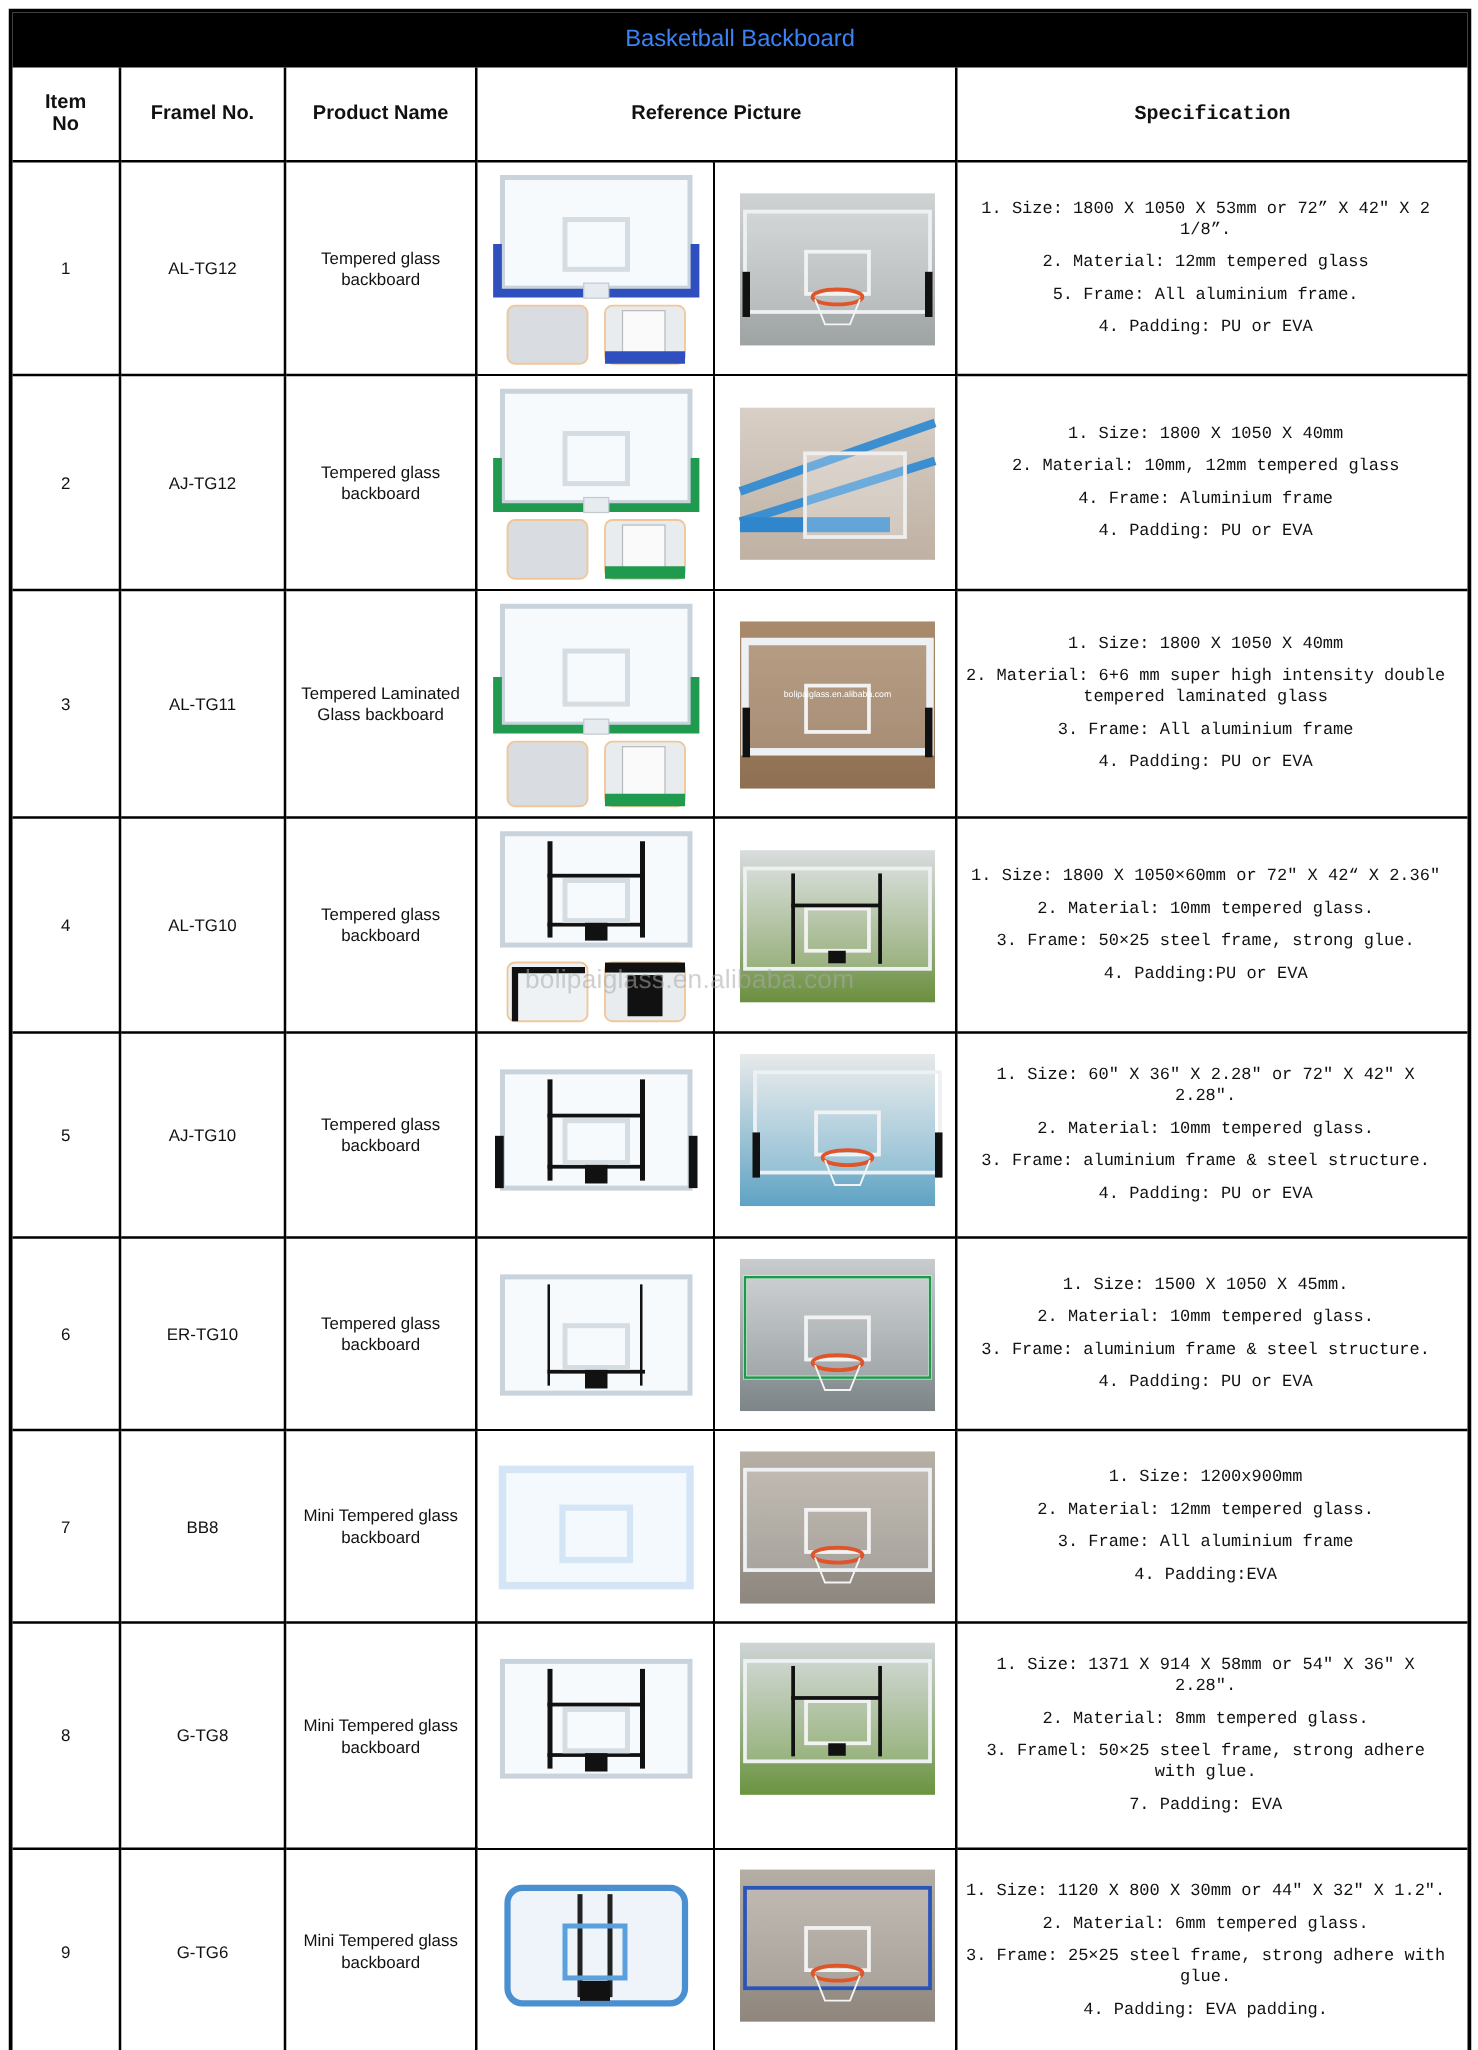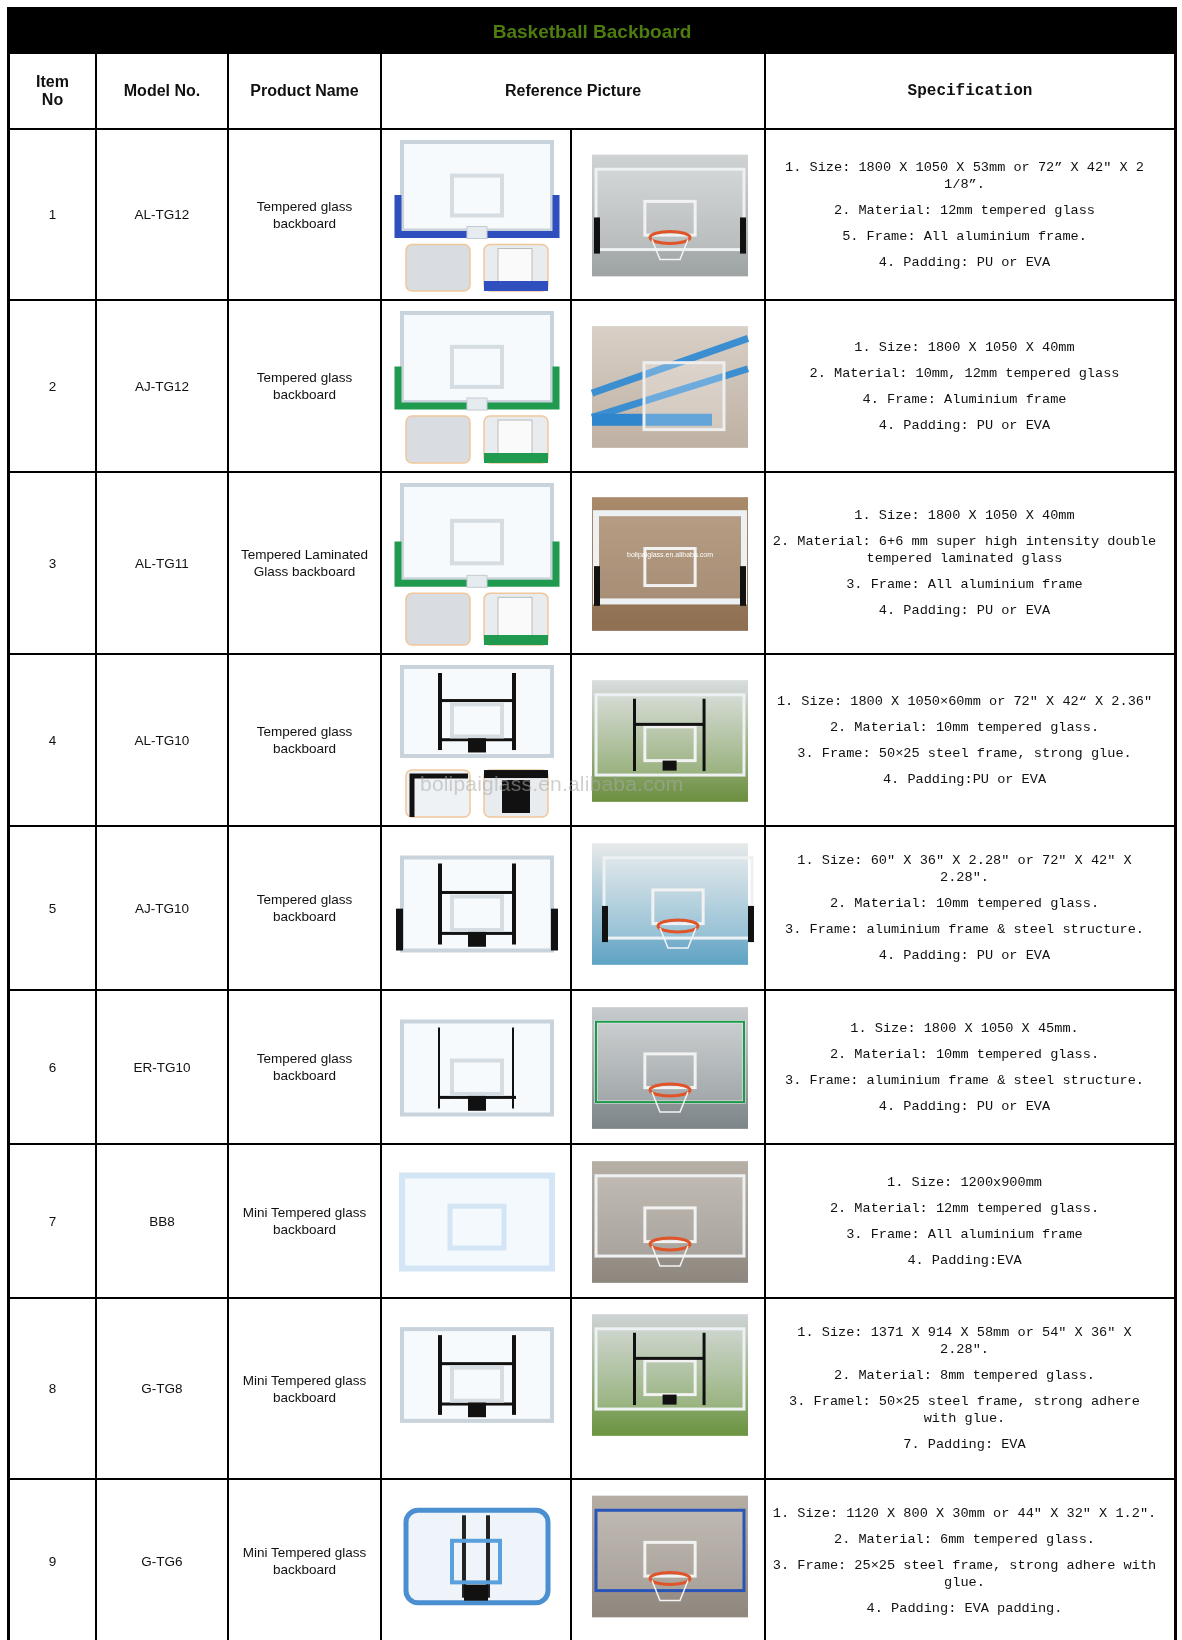--- a/index.html
+++ b/index.html
@@ -1,18 +1,18 @@
 <!DOCTYPE html>
 <html><head>
 <meta charset="utf-8">
 <style>
   html, body { margin:0; padding:0; background:#ffffff; }
   body { width:1182px; height:1640px; position:relative; font-family:"Liberation Sans", sans-serif; color:#111; overflow:hidden; }
   .sheet { position:absolute; left:7px; top:7px; width:1170px; border:3px solid #000; box-sizing:border-box; }
-  .title-bar { height:44px; background:#000; color:#4d7c0f; font-weight:bold; font-size:19px; display:flex; align-items:center; justify-content:center; }
+  .title-bar { height:44px; background:#000; color:#3b82f6; font-weight:normal; font-size:19px; display:flex; align-items:center; justify-content:center; }
   table { border-collapse:collapse; width:100%; table-layout:fixed; }
   th, td { border:2px solid #000; padding:16px; }
   tr:first-child th { border-top:none; }
   th:first-child, td:first-child { border-left:none; }
   th:last-child, td:last-child { border-right:none;font-family:Liberation Mono, monospace; }
   tbody tr:last-child td { border-bottom:none; }
   th { height:42px; font-size:16px; font-weight:bold; text-align:center; vertical-align:middle; }
   td { font-size:13.5px; text-align:center; vertical-align:middle; }
   td.name { line-height:17px; padding:0 4px;margin-top:44px; }
   td.spec { text-align:center; padding-left:5px; font-size:13.6px; }
@@ -30,21 +30,21 @@
       <col style="width:86px">
         <col style="width:132px">
         <col style="width:153px">
         <col style="width:190px">
         <col style="width:194px">
         <col>
     </colgroup>
     <thead>
       <tr>
         <th>Item No</th>
-        <th>Model No.</th>
+        <th>Framel No.</th>
         <th>Product Name</th>
         <th colspan="2">Reference Picture</th>
         <th>Specification</th>
       </tr>
     </thead>
     <tbody id="rows">
         <tr style="height: 171px;">
           <td>1</td>
           <td>AL-TG12</td>
           <td class="name">Tempered glass backboard</td>
@@ -270,21 +270,21 @@
               </defs>
               <rect x="18" y="14.159999999999997" width="156" height="121.68" fill="url(#g5)"></rect>
               <rect x="22" y="28.761599999999994" width="148" height="80.3088" fill="rgba(255,255,255,0.18)" stroke="#eef1f3" stroke-width="3"></rect>
               <rect x="22" y="28.761599999999994" width="148" height="80.3088" fill="none" stroke="#1c9a4a" stroke-width="2"></rect>
               <rect x="70.84" y="60.88512" width="50.32" height="33.729696000000004" fill="none" stroke="#f2f2f2" stroke-width="3"></rect>
               <ellipse cx="96" cy="97.02408" rx="20" ry="6" fill="none" stroke="#e0542a" stroke-width="3"></ellipse>
               <path d="M78 99.02408 L86 119.02408 L106 119.02408 L114 99.02408" fill="none" stroke="#f4f4f4" stroke-width="1.5"></path>
             </svg>
           </td>
           <td class="spec">
-            <div class="line">1. Size: 1800 X 1050 X 45mm.</div>
+            <div class="line">1. Size: 1500 X 1050 X 45mm.</div>
             <div class="line">2. Material: 10mm tempered glass.</div>
             <div class="line">3. Frame: aluminium frame &amp; steel structure.</div>
             <div class="line">4. Padding: PU or EVA</div>
           </td>
         </tr>
         <tr style="height: 154px;">
           <td>7</td>
           <td>BB8</td>
           <td class="name">Mini Tempered glass backboard</td>
           <td class="pic">

